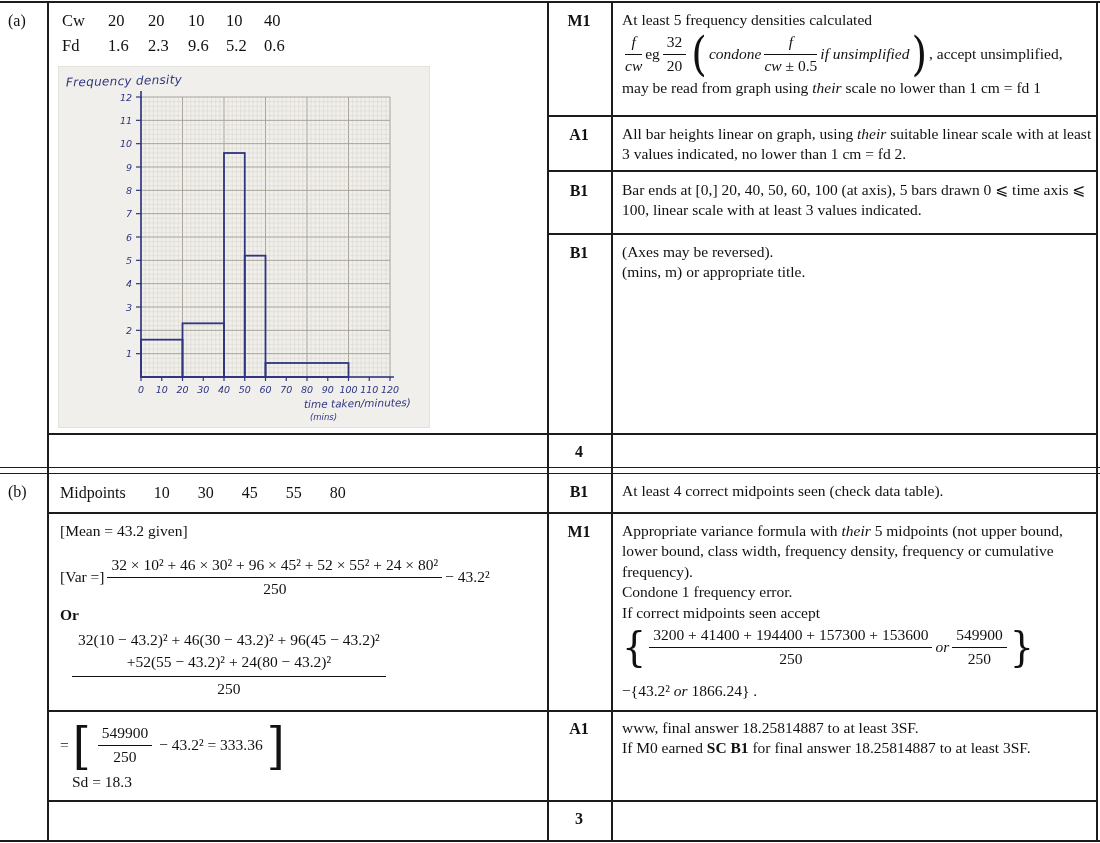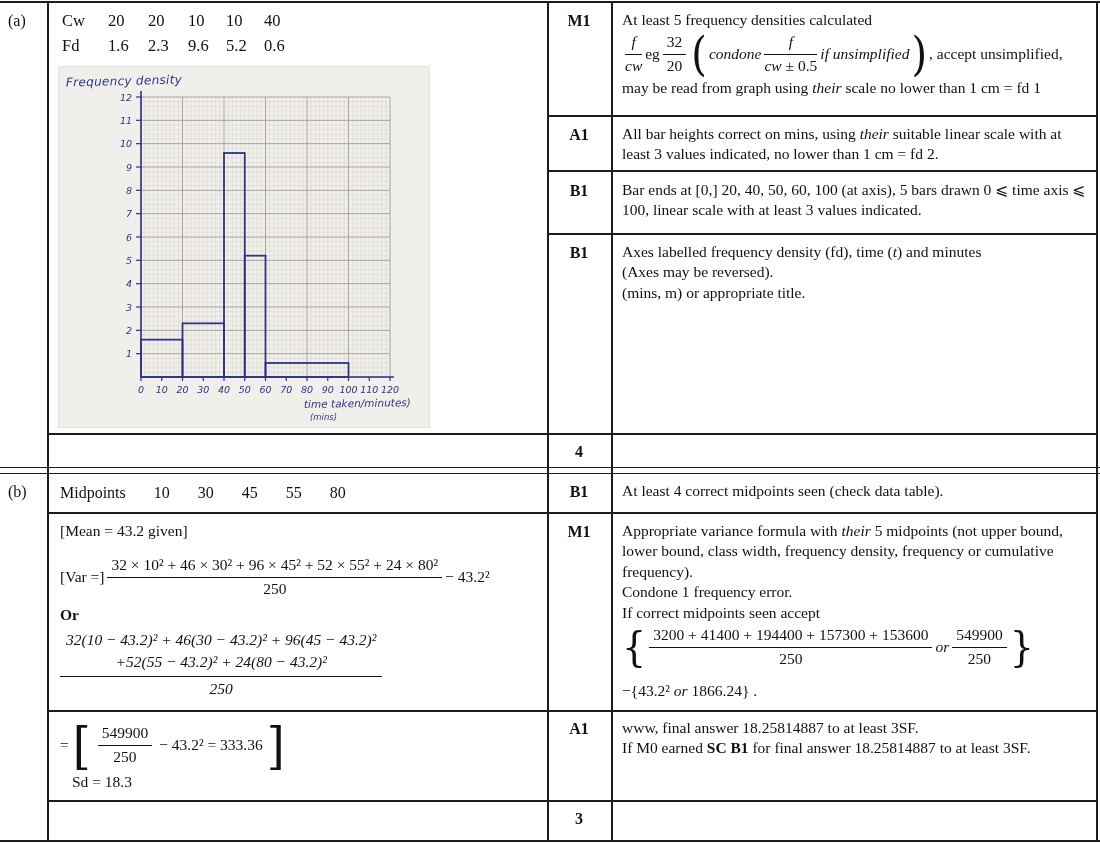--- a/index.html
+++ b/index.html
@@ -283,27 +283,26 @@
           <span class="den"><span class="it">cw</span><span> ± 0.5</span></span>
         </span>
       <span class="it">if unsimplified</span>
       <span class="bigparen">)</span>
       <span>, accept unsimplified,</span>
     </div>
     <div><span>may be read from graph using </span><span class="it">their</span><span> scale no lower than 1 cm = fd 1</span></div>
   </div>
 
   <div class="crit" style="top:124px;">
-    <span>All bar heights correct on mins, using </span><span class="it">their</span><span> suitable linear scale with at least 3 values indicated, no lower than 1 cm = fd 2.</span>
+    <span>All bar heights linear on graph, using </span><span class="it">their</span><span> suitable linear scale with at least 3 values indicated, no lower than 1 cm = fd 2.</span>
   </div>
 
   <div class="crit" style="top:180px;">Bar ends at [0,] 20, 40, 50, 60, 100 (at axis), 5 bars drawn 0 ⩽ time axis ⩽ 100, linear scale with at least 3 values indicated.</div>
 
   <div class="crit" style="top:242px;">
-    <div><span>Axes labelled frequency density (fd), time (</span><span class="it">t</span><span>) and minutes</span></div>
     <div>(Axes may be reversed).</div>
     <div>(mins, m) or appropriate title.</div>
   </div>
 
   <div class="abs midrow" style="left:60px;top:482px;">
     <span>Midpoints</span>
     <span>10</span>
     <span>30</span>
     <span>45</span>
     <span>55</span>
@@ -314,21 +313,21 @@
     <div>[Mean = 43.2 given]</div>
     <div class="mathrow" style="margin-top:14px;">
       <span>[Var =]</span>
       <span class="frac">
           <span class="num">32 × 10² + 46 × 30² + 96 × 45² + 52 × 55² + 24 × 80²</span>
           <span class="den">250</span>
         </span>
       <span>− 43.2²</span>
     </div>
     <div class="b" style="margin-top:6px;">Or</div>
-    <div class="bigfrac" style="margin-top:4px;margin-left:0;font-style:italic;">
+    <div class="bigfrac" style="margin-top:4px;margin-left:12px;">
       <span class="num2">
         <div class="l1">32(10 − 43.2)² + 46(30 − 43.2)² + 96(45 − 43.2)²</div>
         <div class="l2">+52(55 − 43.2)² + 24(80 − 43.2)²</div>
       </span>
       <span class="den">250</span>
     </div>
   </div>
 
   <div class="abs mathrow" style="left:60px;top:722px;gap:4px;">
     <span>=</span>

